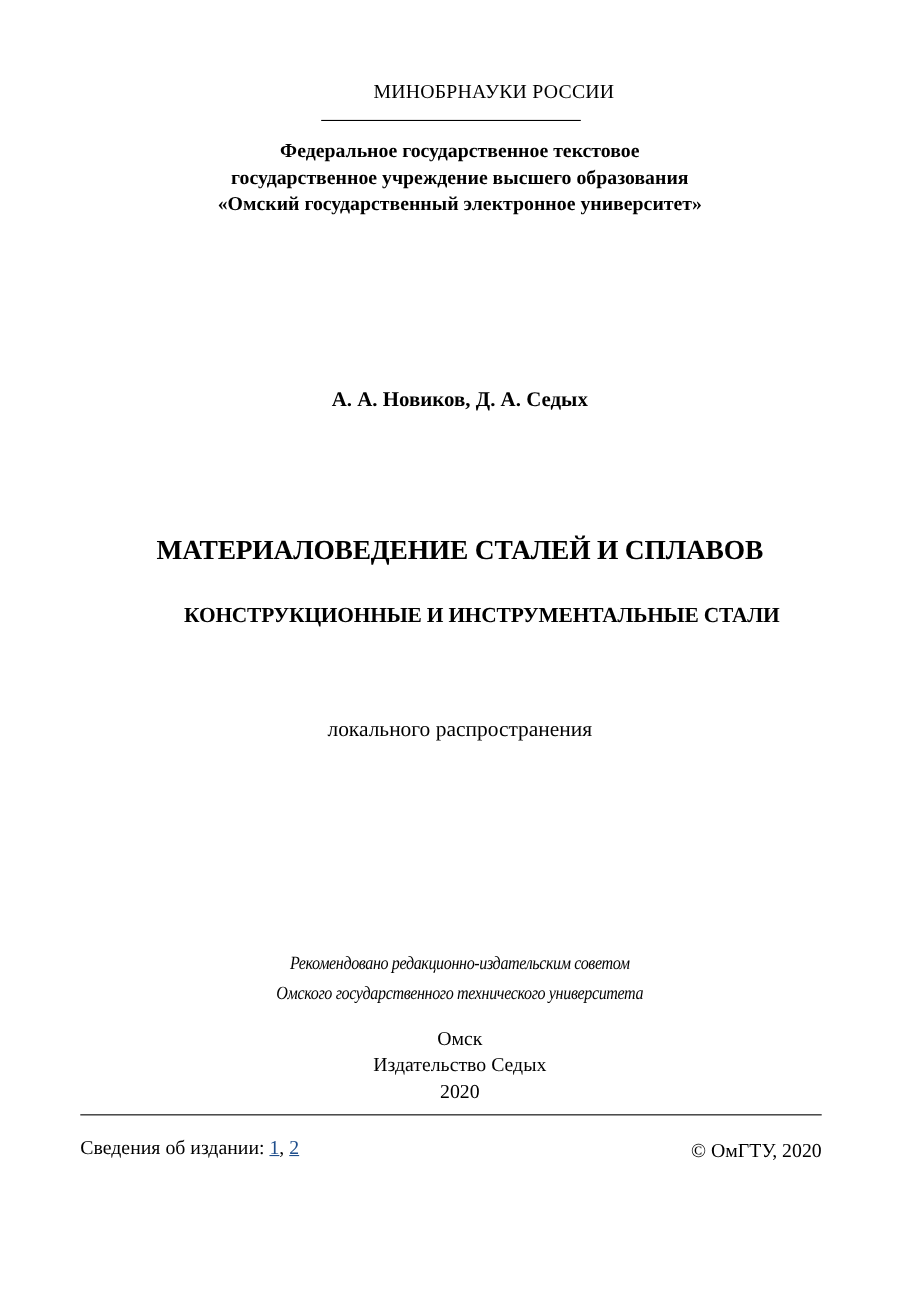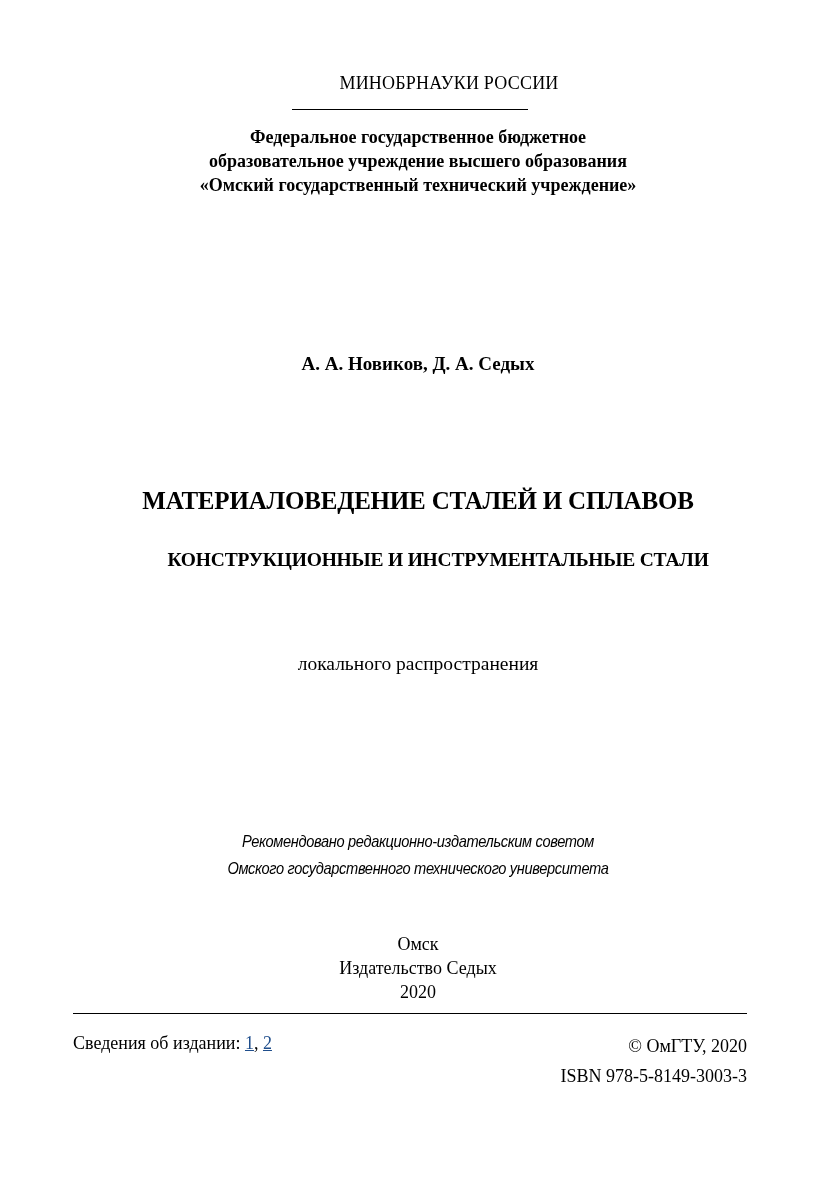--- a/index.html
+++ b/index.html
@@ -65,25 +65,25 @@
       letter-spacing: -0.2px;
       padding-left: 20px;
     }
     .edition {
       top: 650px;
       font-size: 19.5px;
       line-height: 28px;
     }
     .edition div { height: 28px; }
     .recommended {
-      top: 828px;
+      top: 862px;
       font-size: 17px;
       line-height: 27px;
       font-style: italic;
-      font-family: Liberation Sans, sans-serif;
+      font-family: Liberation Serif, serif;
       font-weight: normal;
       letter-spacing: -0.4px;
     }
     .recommended div { height: 27px; transform: scaleX(0.86); }
     .imprint {
       top: 932px;
       font-size: 18px;
       line-height: 24px;
     }
     .imprint div { height: 24px; }
@@ -121,23 +121,23 @@
     .right-block div { height: 30px; }
   </style>
 </head>
 <body>
 
 <div class="abs ministry">МИНОБРНАУКИ РОССИИ</div>
 
 <div class="short-rule"></div>
 
 <div class="abs institution">
-  <div>Федеральное государственное бюджетное</div>
-  <div>образовательное учреждение высшего образования</div>
-  <div>«Омский государственный технический учреждение»</div>
+  <div>Федеральное государственное текстовое</div>
+  <div>государственное учреждение высшего образования</div>
+  <div>«Омский государственный электронное университет»</div>
 </div>
 
 <div class="abs authors">А. А. Новиков, Д. А. Седых</div>
 
 <div class="abs title">МАТЕРИАЛОВЕДЕНИЕ СТАЛЕЙ И СПЛАВОВ</div>
 
 <div class="abs subtitle">КОНСТРУКЦИОННЫЕ И ИНСТРУМЕНТАЛЬНЫЕ СТАЛИ</div>
 
 <div class="abs edition">
   <div>локального распространения</div>
@@ -155,14 +155,13 @@
 </div>
 
 <div class="long-rule"></div>
 
 <div class="info-line">
   <span>Сведения об издании: </span><a>1</a><span>, </span><a>2</a>
 </div>
 
 <div class="right-block">
   <div>© ОмГТУ, 2020</div>
-  <div>ISBN 978-5-8149-3003-3</div>
 </div>
 
 </body></html>

